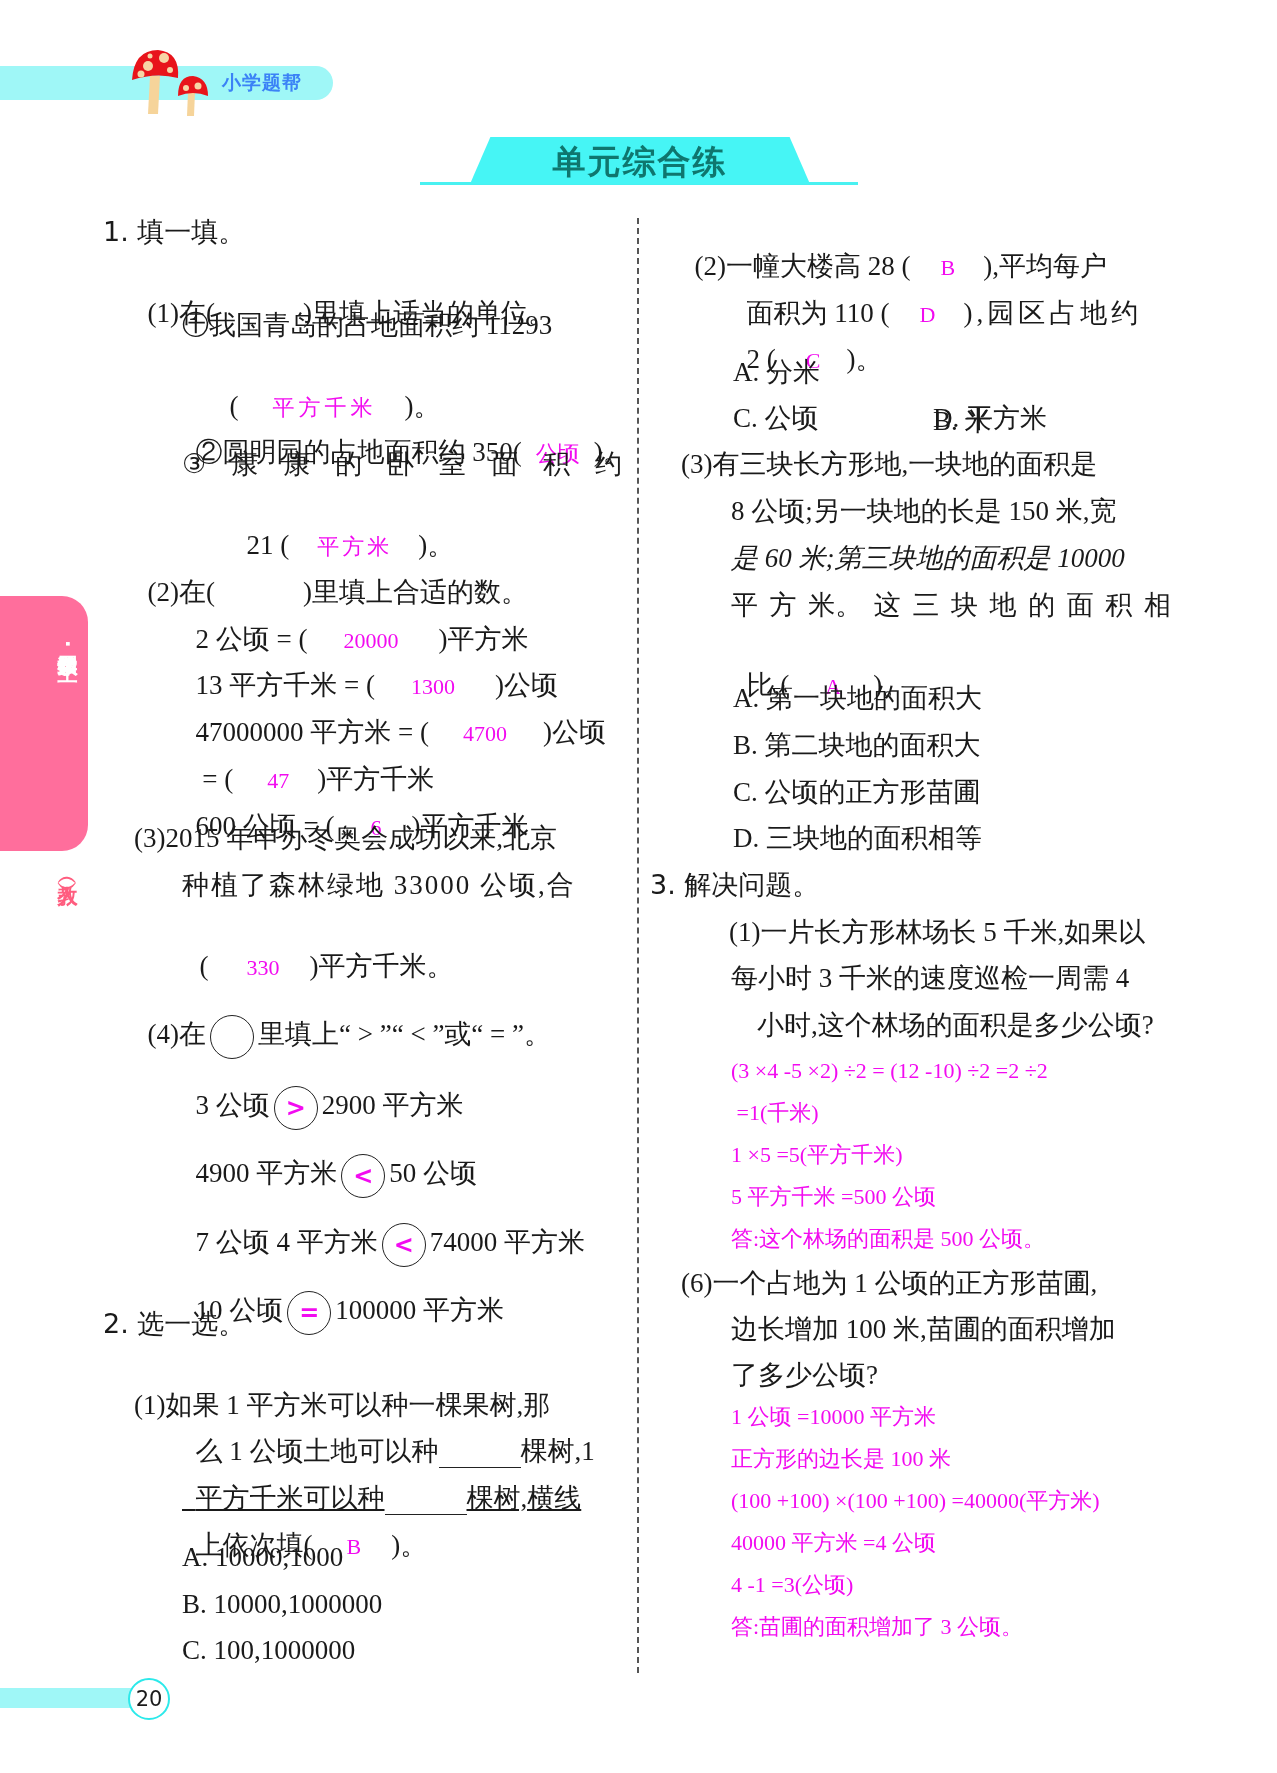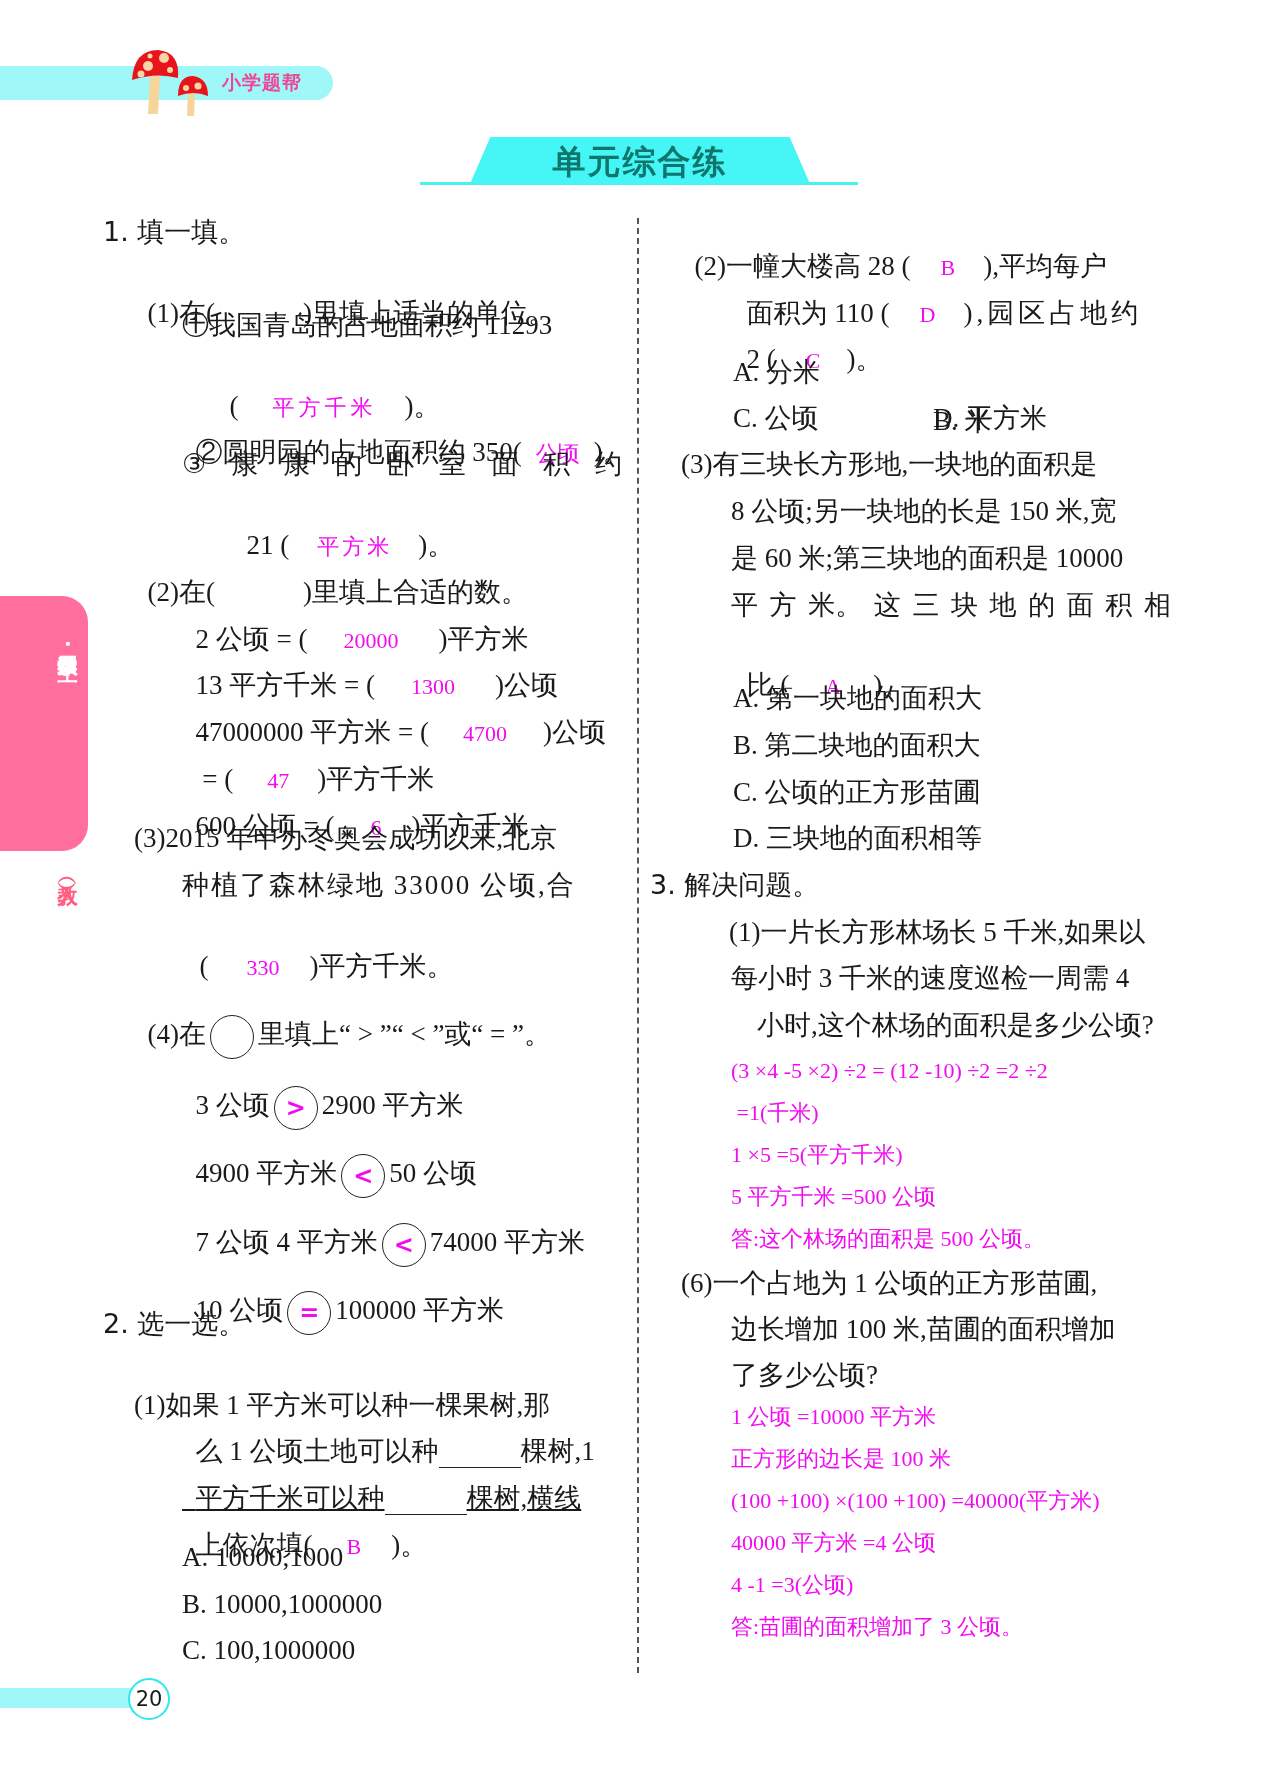--- a/index.html
+++ b/index.html
@@ -1,21 +1,21 @@
 <!DOCTYPE html>
 <html><head>
 <meta charset="utf-8">
 <style>
   html,body{margin:0;padding:0;background:#fff;}
   body{width:1277px;height:1773px;position:relative;overflow:hidden;
        font-family:"Liberation Serif","DejaVu Serif",serif;color:#1a1a1a;}
   .abs{position:absolute;}
   
   .top-band{left:0;top:66px;width:333px;height:34px;background:#9ff7f7;border-radius:0 17px 17px 0;}
-  .brand{left:222px;top:70px;font-family:"DejaVu Sans",sans-serif;font-size:19px;font-weight:bold;color:#ec4899;letter-spacing:1px;}
+  .brand{left:222px;top:70px;font-family:"DejaVu Sans",sans-serif;font-size:19px;font-weight:bold;color:#3b82f6;letter-spacing:1px;}
   .mushroom{left:128px;top:46px;width:90px;height:72px;}
   
   .title-line{left:420px;top:182px;width:438px;height:3px;background:#49f1f1;}
   .title-tab{left:470px;top:137px;width:340px;height:47px;background:#46f5f5;
              clip-path:polygon(6% 0,94% 0,100% 100%,0 100%);border-radius:10px 10px 0 0;}
   .title-text{left:470px;top:140px;width:340px;text-align:center;font-family:"DejaVu Sans",sans-serif;
               font-weight:bold;font-size:33px;color:#0f766e;letter-spacing:2px;}
   
   .side-tab{left:0;top:596px;width:88px;height:255px;background:#ff6e9c;border-radius:0 26px 26px 0;}
   .side-text{left:52px;top:640px;width:28px;font-family:"DejaVu Sans",sans-serif;font-weight:bold;
@@ -156,21 +156,21 @@
 <div class="ln" style="left:733px;top:308px;">
   <span>2 (</span><span class="ans" style="margin:0 26px 0 30px">C</span><span>)。</span>
 </div>
 <div class="ln" style="left:733px;top:355px;">A. 分米</div>
 <div class="ln" style="left:933px;top:371px;margin-top:33px;">B. 米</div>
 <div class="ln" style="left:733px;top:401px;">C. 公顷</div>
 <div class="ln" style="left:933px;top:401px;">D. 平方米</div>
 
 <div class="ln" style="left:681px;top:447px;">(3)有三块长方形地,一块地的面积是</div>
 <div class="ln" style="left:731px;top:494px;">8 公顷;另一块地的长是 150 米,宽</div>
-<div class="ln" style="left:731px;top:541px;">是 60 米;第三块地的面积是 10000</div>
+<div class="ln" style="left:731px;top:541px;font-style:italic;">是 60 米;第三块地的面积是 10000</div>
 <div class="ln justify" style="left:731px;top:588px;width:440px;">
   <span>平</span><span>方</span><span>米。</span><span>这</span><span>三</span><span>块</span><span>地</span><span>的</span><span>面</span><span>积</span><span>相</span>
 </div>
 <div class="ln" style="left:733px;top:634px;">
   <span>比,(</span><span class="ans" style="margin:0 32px 0 36px">A</span><span>)。</span>
 </div>
 <div class="ln" style="left:733px;top:681px;">A. 第一块地的面积大</div>
 <div class="ln" style="left:733px;top:728px;">B. 第二块地的面积大</div>
 <div class="ln" style="left:733px;top:775px;">C. 公顷的正方形苗圃</div>
 <div class="ln" style="left:733px;top:821px;">D. 三块地的面积相等</div>

